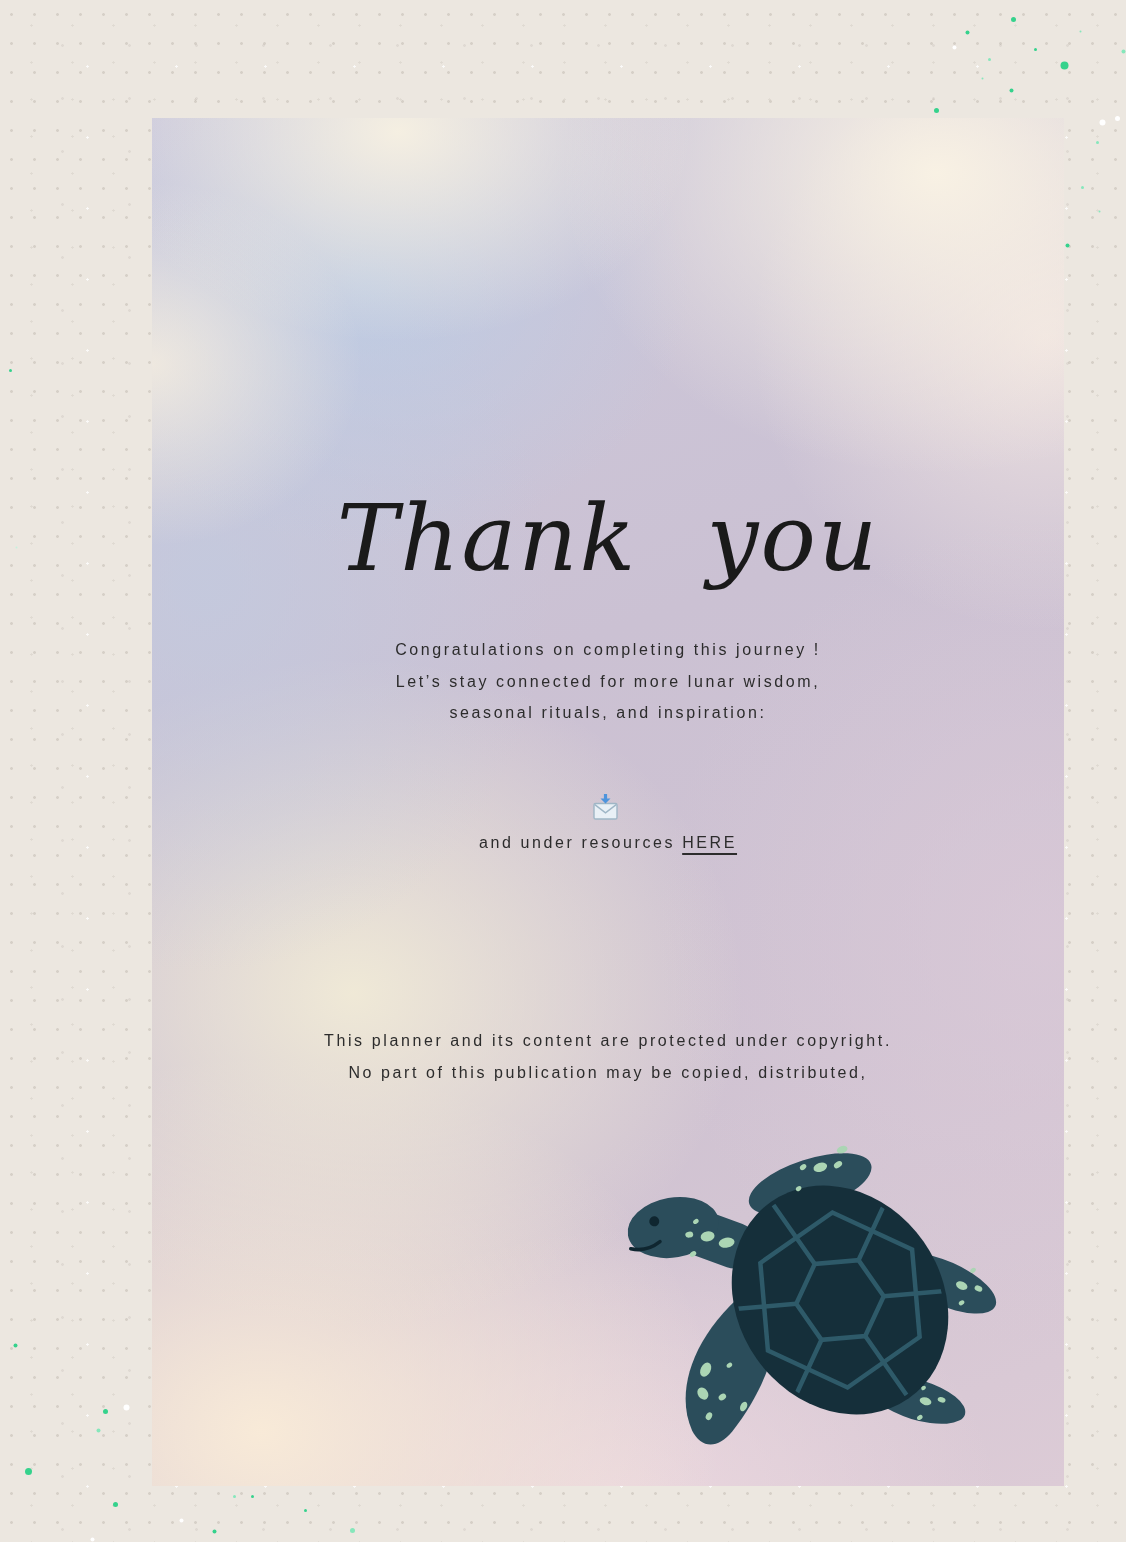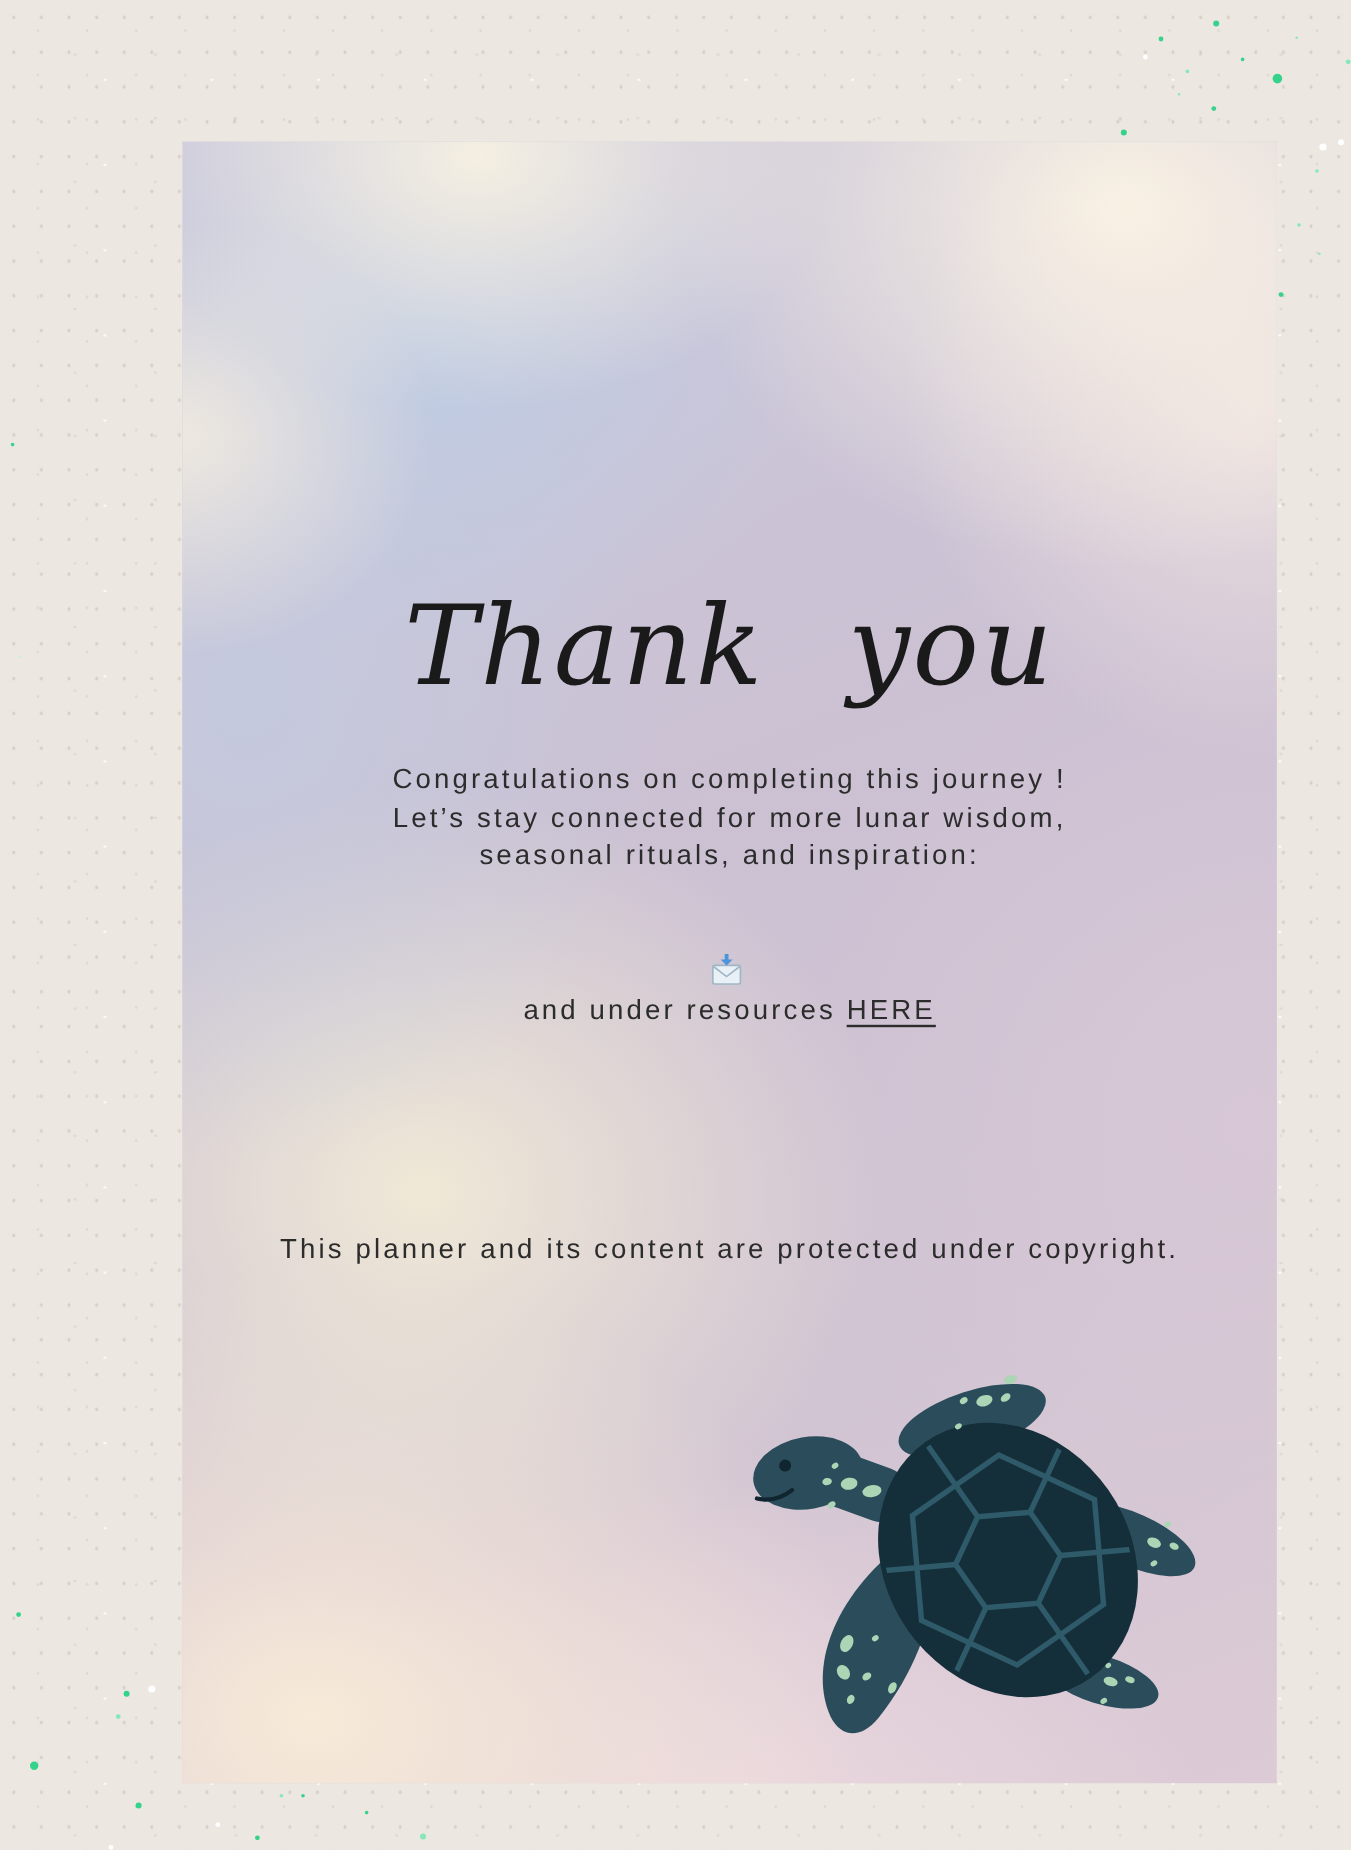--- a/index.html
+++ b/index.html
@@ -60,21 +60,21 @@
       radial-gradient(640px 520px at 12% 96%, rgba(250,236,216,.95), transparent 72%),
       radial-gradient(500px 380px at 52% 102%, rgba(238,218,224,.85), transparent 75%),
       radial-gradient(420px 420px at 98% 16%, rgba(246,233,227,.8), transparent 70%),
       radial-gradient(520px 560px at 98% 60%, rgba(219,202,216,.7), transparent 75%),
       linear-gradient(160deg,#ccc9dc 0%,#cbc1d3 40%,#d0c3d2 70%,#dccbd6 100%);
     margin-left: 47px;
   }
   .heading-svg{position:absolute;left:0;top:330px;width:912px;height:200px;}
   .tblock{
     position:absolute;left:0;right:0;text-align:center;
-    font-size:23px;line-height:31.5px;letter-spacing:2.6px;color:#2c2c2c;
+    font-size:16px;line-height:31.5px;letter-spacing:2.6px;color:#2c2c2c;
   }
   .tblock .line{white-space:nowrap;}
   .lnk{color:inherit;text-decoration:underline;text-underline-offset:4.5px;text-decoration-thickness:1.6px;cursor:pointer;}
   .icon{display:inline-block;vertical-align:-5px;line-height:0;}
   .icon.mr{margin-right:5px;} .icon.ml{margin-left:3px;margin-right:6px;}
   .turtle-svg{position:absolute;left:588px;top:1122px;width:436px;height:352px;}
 </style>
 </head>
 <body>
 
@@ -104,20 +104,21 @@
           </svg></span>
     </div>
     <div class="line">
       <span>and under resources</span>
       <a class="lnk">HERE</a>
     </div>
   </div>
 
   <div class="tblock" style="top:907px;">
     <div class="line">This planner and its content are protected under copyright.</div>
+    <div class="line">No part of this publication may be copied, distributed,</div>
   </div>
 </div>
 
 <svg class="turtle-svg" viewBox="0 0 436 352">
   <g transform="translate(252,178) rotate(-35)">
 
     <g fill="#2b4d5b">
       <ellipse cx="42" cy="-112" rx="64" ry="25" transform="rotate(17 42 -112)"></ellipse>
       <ellipse cx="95" cy="46" rx="56" ry="22" transform="rotate(59 95 46)"></ellipse>
       <ellipse cx="6" cy="126" rx="50" ry="20" transform="rotate(52 6 126)"></ellipse>

